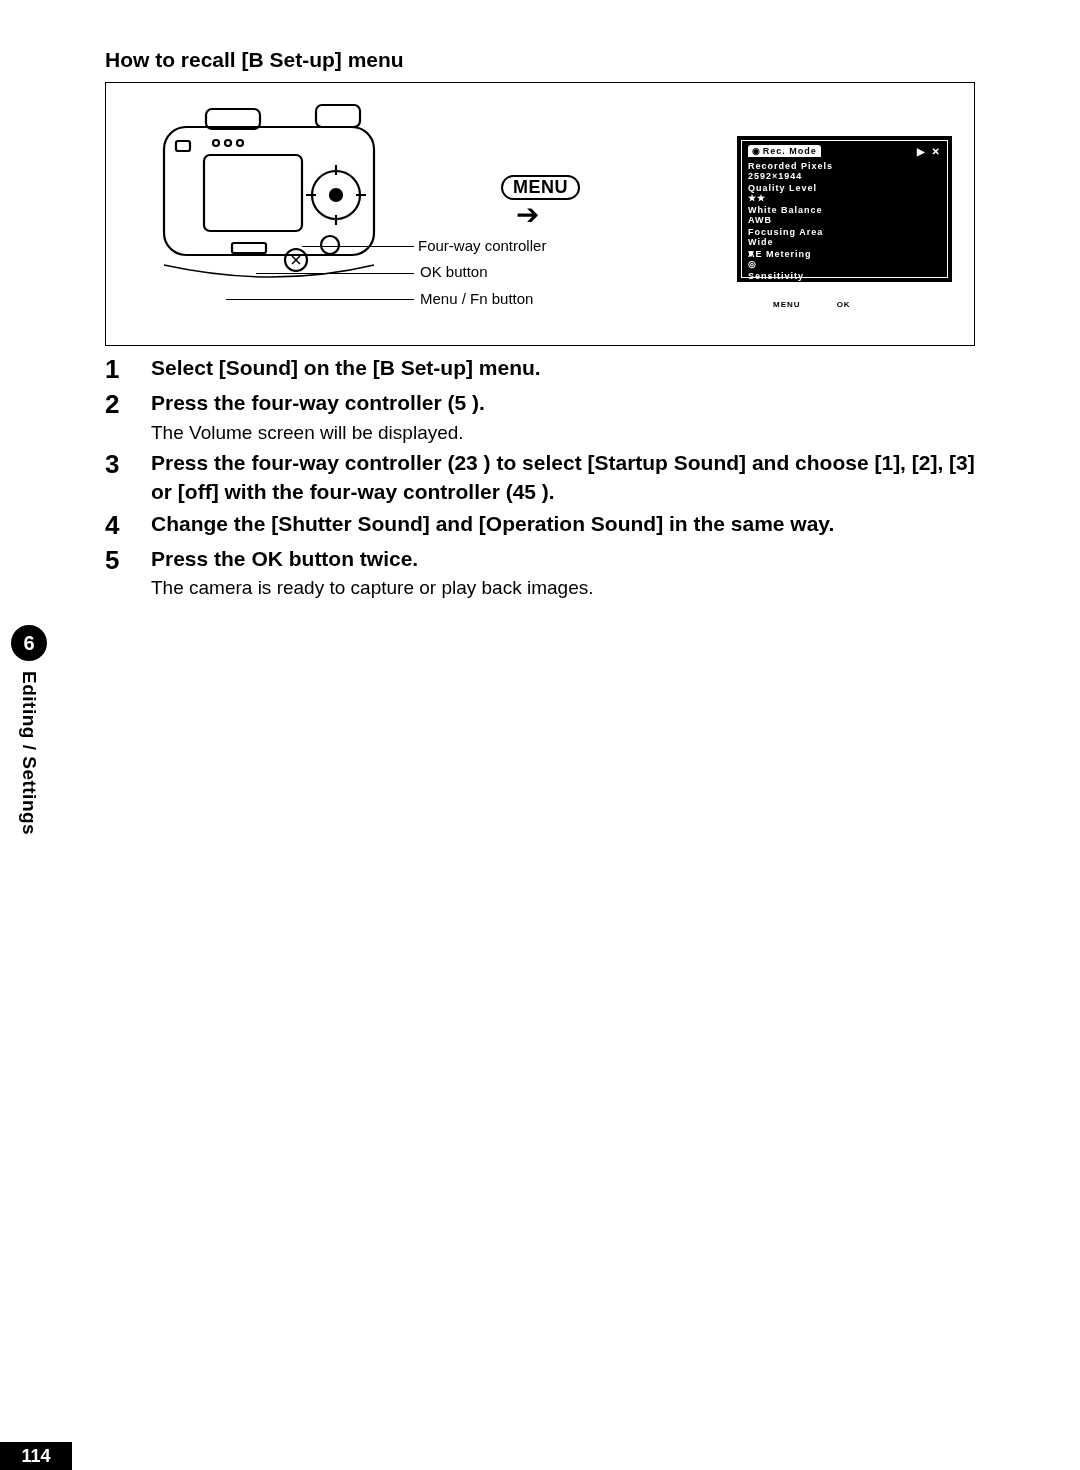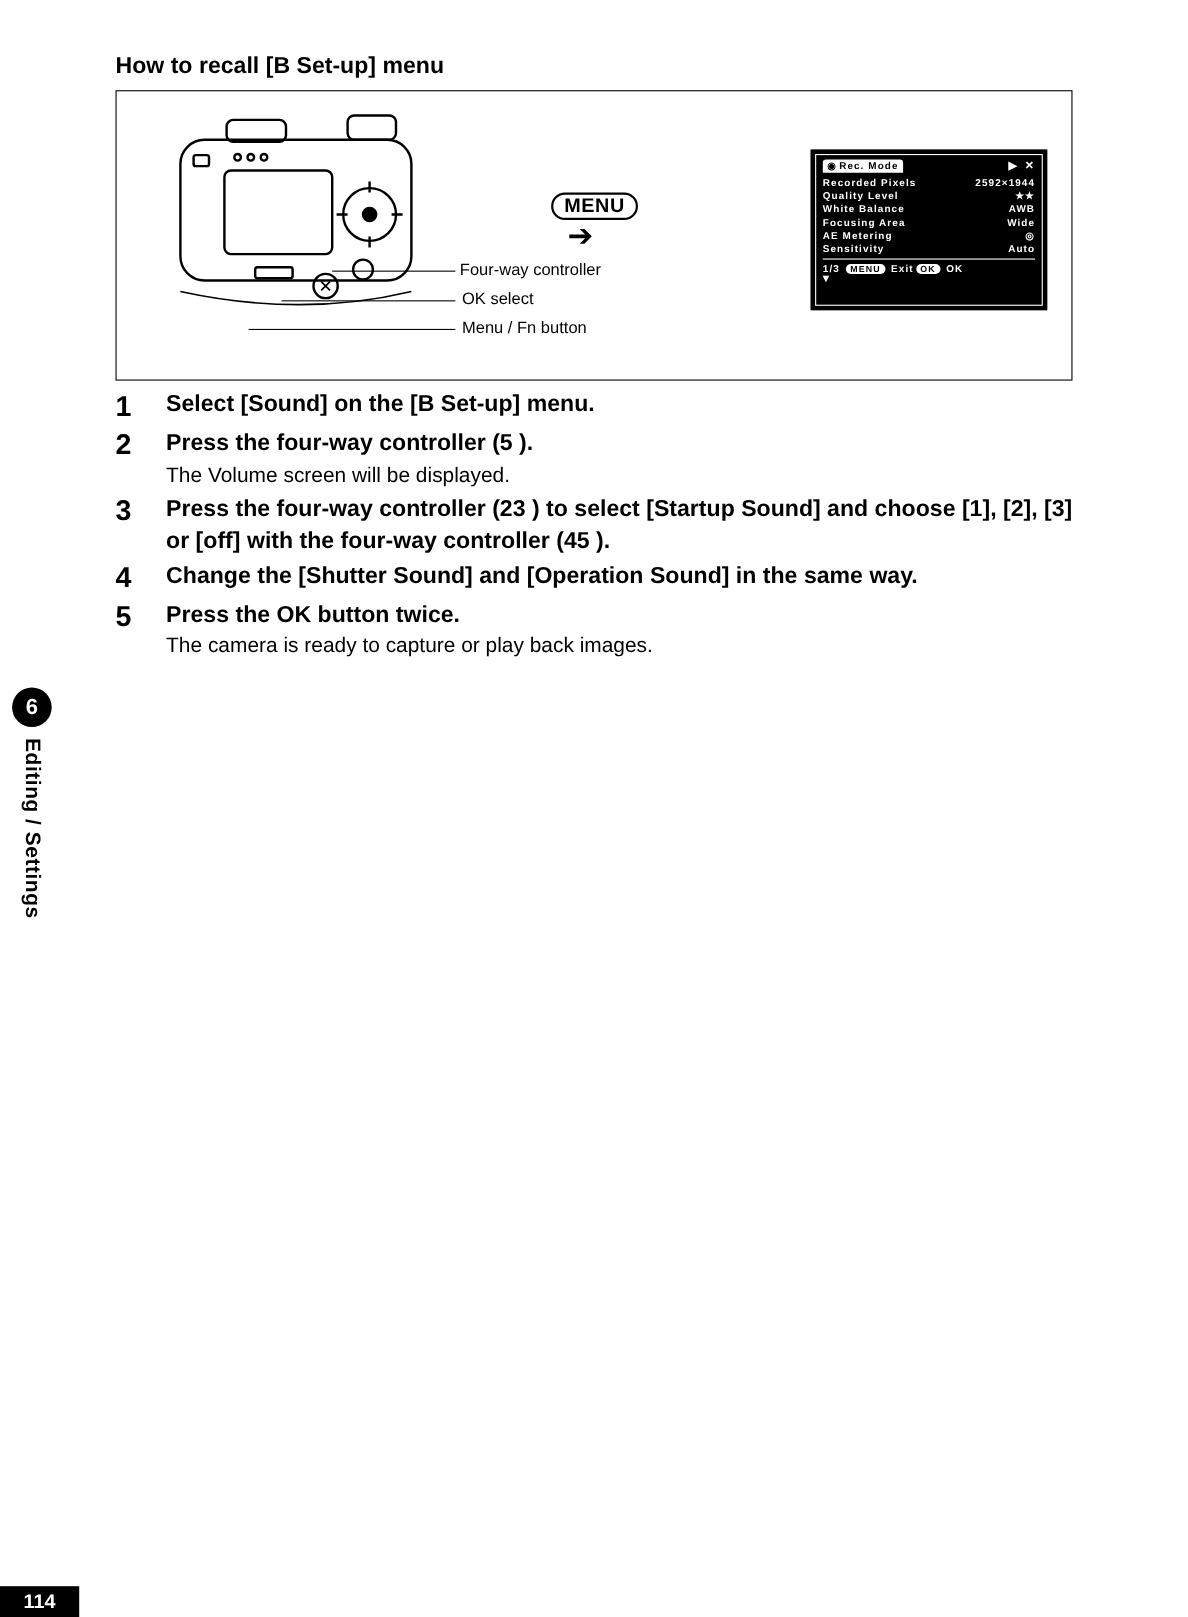--- a/index.html
+++ b/index.html
@@ -73,21 +73,21 @@
     padding: 2px;
   }
   .lcd-inner { border: 1px solid #fff; height: 100%; padding: 4px 6px 2px 6px; position: relative; }
   .lcd-top { display: flex; align-items: center; gap: 6px; margin-bottom: 4px; }
   .lcd-tab {
     background: #fff; color: #000; border-radius: 3px 3px 0 0;
     padding: 1px 4px; font-size: 9px; display: inline-flex; align-items: center; gap:2px;
   }
   .lcd-tab-icon { font-size:9px; }
   .lcd-right-icons { margin-left: auto; display: flex; gap: 6px; font-size: 10px; }
-  .lcd-row { display: flex; justify-content: space-between; font-size: 9px; margin: 2px 0; }
+  .lcd-row { display: flex; justify-content: space-between; font-size: 9px; margin: 2px 0; flex-direction: column; }
   .lcd-bottom {
     display: flex; justify-content: flex-start; align-items: center;
     border-top: 1px solid #fff; margin-top: 4px; padding-top: 3px;
     font-size: 9px;
   }
   .lcd-pill { background:#fff; color:#000; border-radius:7px; padding:0 4px; font-size:8px; margin:0 2px;}
   .lcd-arrow-down { position:absolute; left:4px; bottom:18px; font-size:10px; }
 
   .section-bar {
     background: #b5b5b5;
@@ -192,21 +192,21 @@
     </svg>
 
     <div class="menu-pill">MENU</div>
     <div class="arrow-right">➔</div>
 
     <div class="leader ld1"></div>
     <div class="leader ld2"></div>
     <div class="leader ld3"></div>
 
     <div class="label-line lbl1">Four-way controller</div>
-    <div class="label-line lbl2">OK select</div>
+    <div class="label-line lbl2">OK button</div>
     <div class="label-line lbl3">Menu / Fn button</div>
 
     <div class="lcd">
       <div class="lcd-inner">
         <div class="lcd-top">
           <span class="lcd-tab">
             <span class="lcd-tab-icon">◉</span>
             <span>Rec. Mode</span>
           </span>
           <span class="lcd-right-icons">

